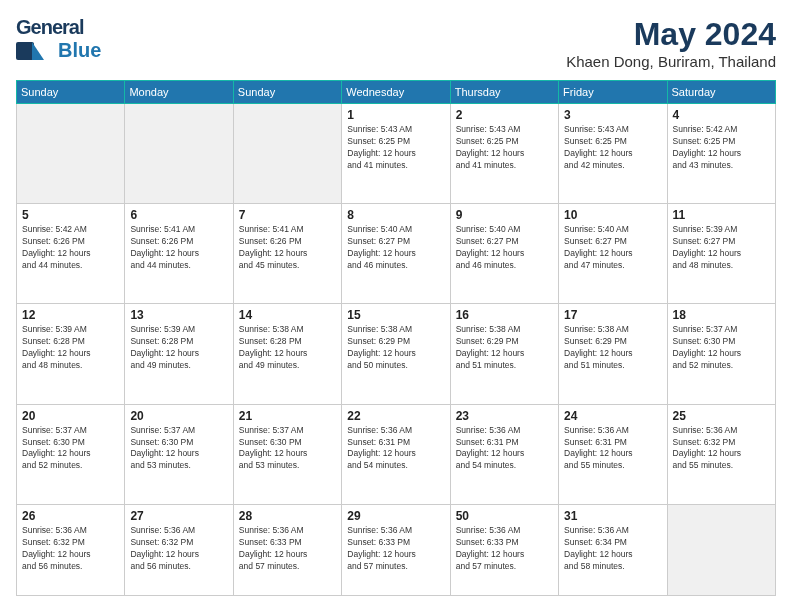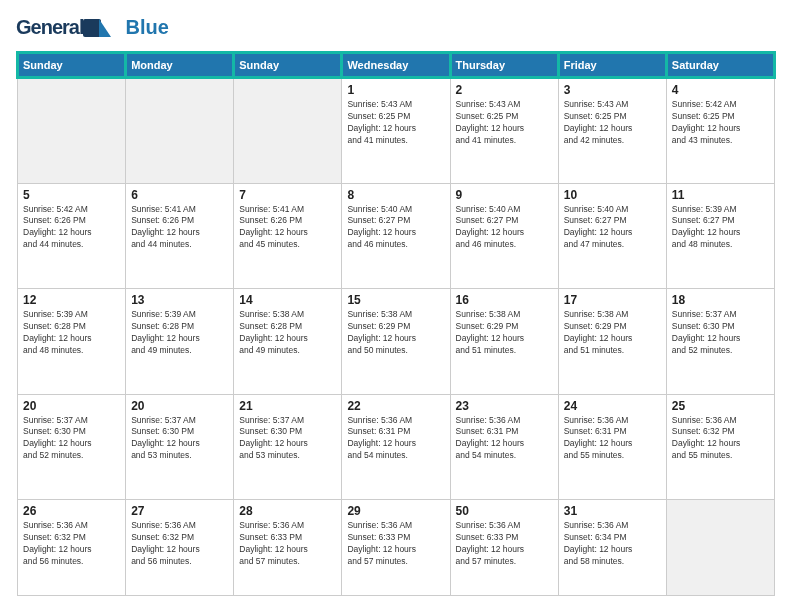--- a/index.html
+++ b/index.html
@@ -50,23 +50,23 @@
       flex: 1;
       border: 1px solid #ccc;
       border-collapse: collapse;
       width: 100%;
       table-layout: fixed;
     }
     .calendar th {
       background: #2176ae;
       color: #fff;
       font-size: 11px;
-      font-weight: bold;
+      font-weight: normal;
       padding: 5px 4px;
-      border: 3px solid #14b8a6;
+      border: 1px solid #14b8a6;
       text-align: left;
     }
     .calendar td {
       border: 1px solid #ccc;
       vertical-align: top;
       padding: 4px 5px;
       font-size: 9px;
       color: #222;
       background: #fff;
       height: 88px;
@@ -94,34 +94,38 @@
       margin-left: 12px;
     }
   </style>
 </head>
 <body>
 
 <div class="page">
   <div class="header">
     <div class="logo">
       <div class="logo-combined">
-        <div style="display:flex;flex-direction:row;align-items:flex-end;">
+        <div style="display:flex;flex-direction:column;align-items:flex-start;">
           <div style="display:flex;align-items:flex-end;gap:0;">
             <span style="font-size:20px;font-weight:bold;color:#1a3a5c;letter-spacing:-1px;">General</span>
           </div>
           <div style="display:flex;align-items:center;gap:12px;">
             <svg width="28" height="18" viewBox="0 0 28 18">
               <rect x="0" y="0" width="18" height="18" rx="2" fill="#1a3a5c"></rect>
               <polygon points="16,0 28,18 16,18" fill="#2176ae"></polygon>
             </svg>
             <span style="font-size:20px;font-weight:bold;color:#2176ae;margin-left:2px;">Blue</span>
           </div>
         </div>
       </div>
     </div>
+    <div class="title-block">
+      <div class="main-title">May 2024</div>
+      <div class="subtitle">Khaen Dong, Buriram, Thailand</div>
+    </div>
   </div>
 
   <table class="calendar">
     <thead>
       <tr>
       <th>Sunday</th>
           <th>Monday</th>
           <th>Sunday</th>
           <th>Wednesday</th>
           <th>Thursday</th>

